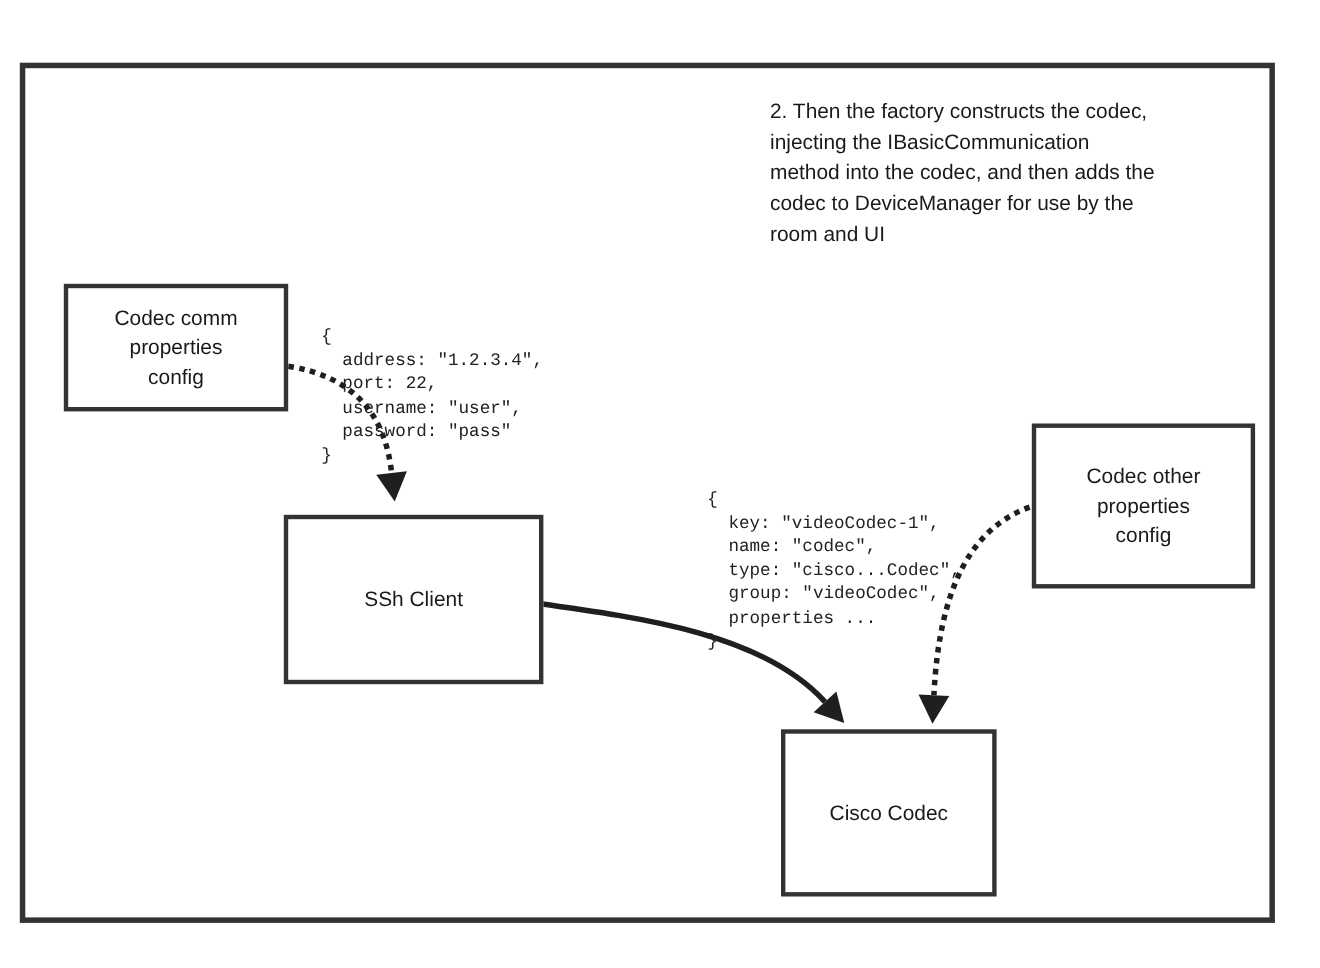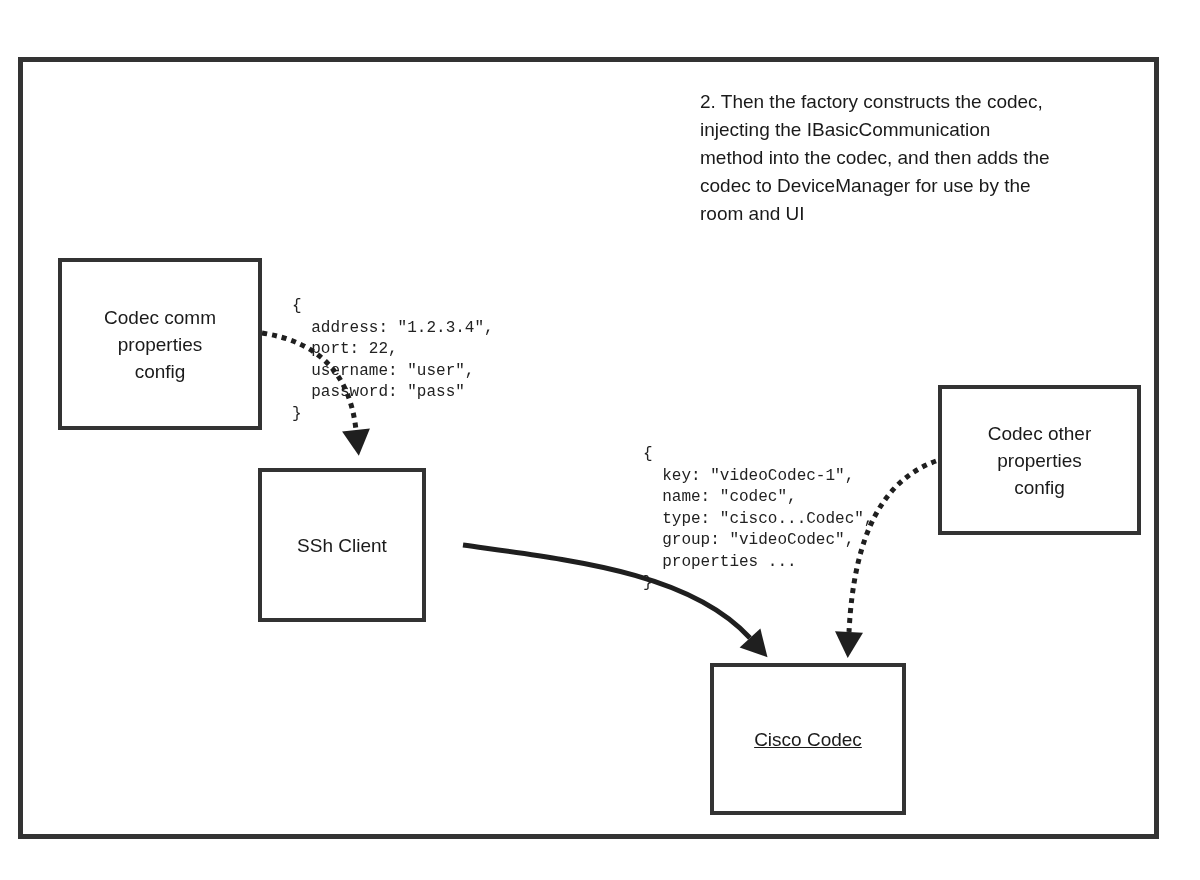--- a/index.html
+++ b/index.html
@@ -36,24 +36,24 @@
     display: flex;
     align-items: center;
     justify-content: center;
   }
   .dbox .box-label {
     font-size: 19px;
     line-height: 27px;
     text-align: center;
     white-space: pre-line;
   }
-  .box-codec-comm { left: 58px;  top: 258px; width: 204px; height: 172px; }
-  .box-ssh        { left: 258px; top: 468px; width: 168px; height: 154px; }
+  .box-codec-comm { left: 58px;  top: 258px; width: 204px; height: 116px; }
+  .box-ssh        { left: 258px; top: 468px; width: 236px; height: 154px; }
   .box-other      { left: 938px; top: 385px; width: 203px; height: 150px; }
-  .box-cisco      { left: 710px; top: 663px; width: 196px; height: 152px; text-decoration: underline; }
+  .box-cisco      { left: 710px; top: 663px; width: 196px; height: 152px; }
   .code {
     position: absolute;
     font-family: "Liberation Mono", "DejaVu Sans Mono", monospace;
     font-size: 16px;
     line-height: 21.5px;
     white-space: pre;
     color: #222222;
   }
   .code1 { left: 292px; top: 296px; }
   .code2 { left: 643px; top: 444px; }

